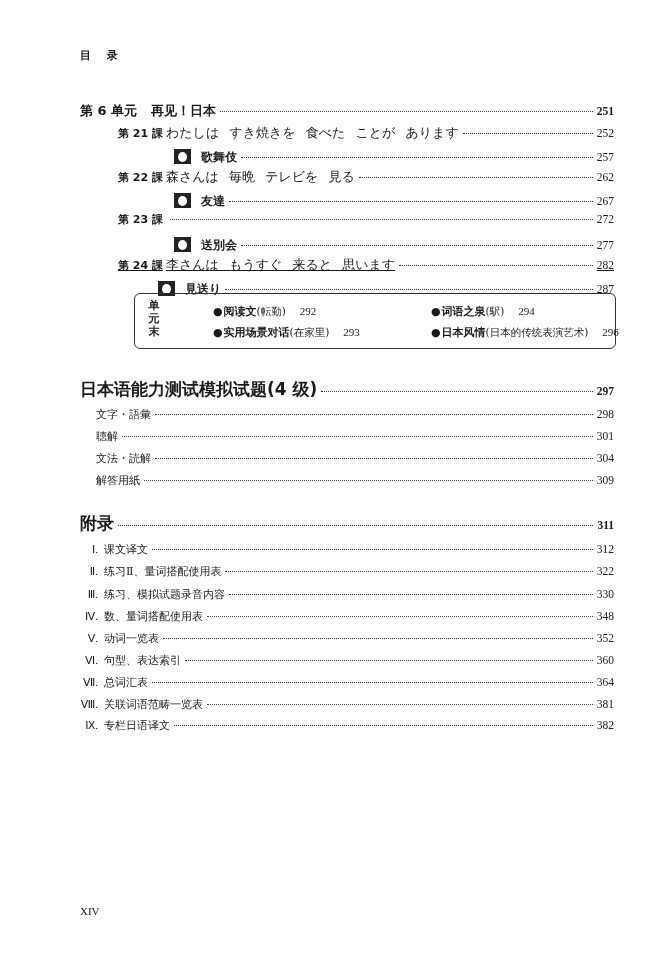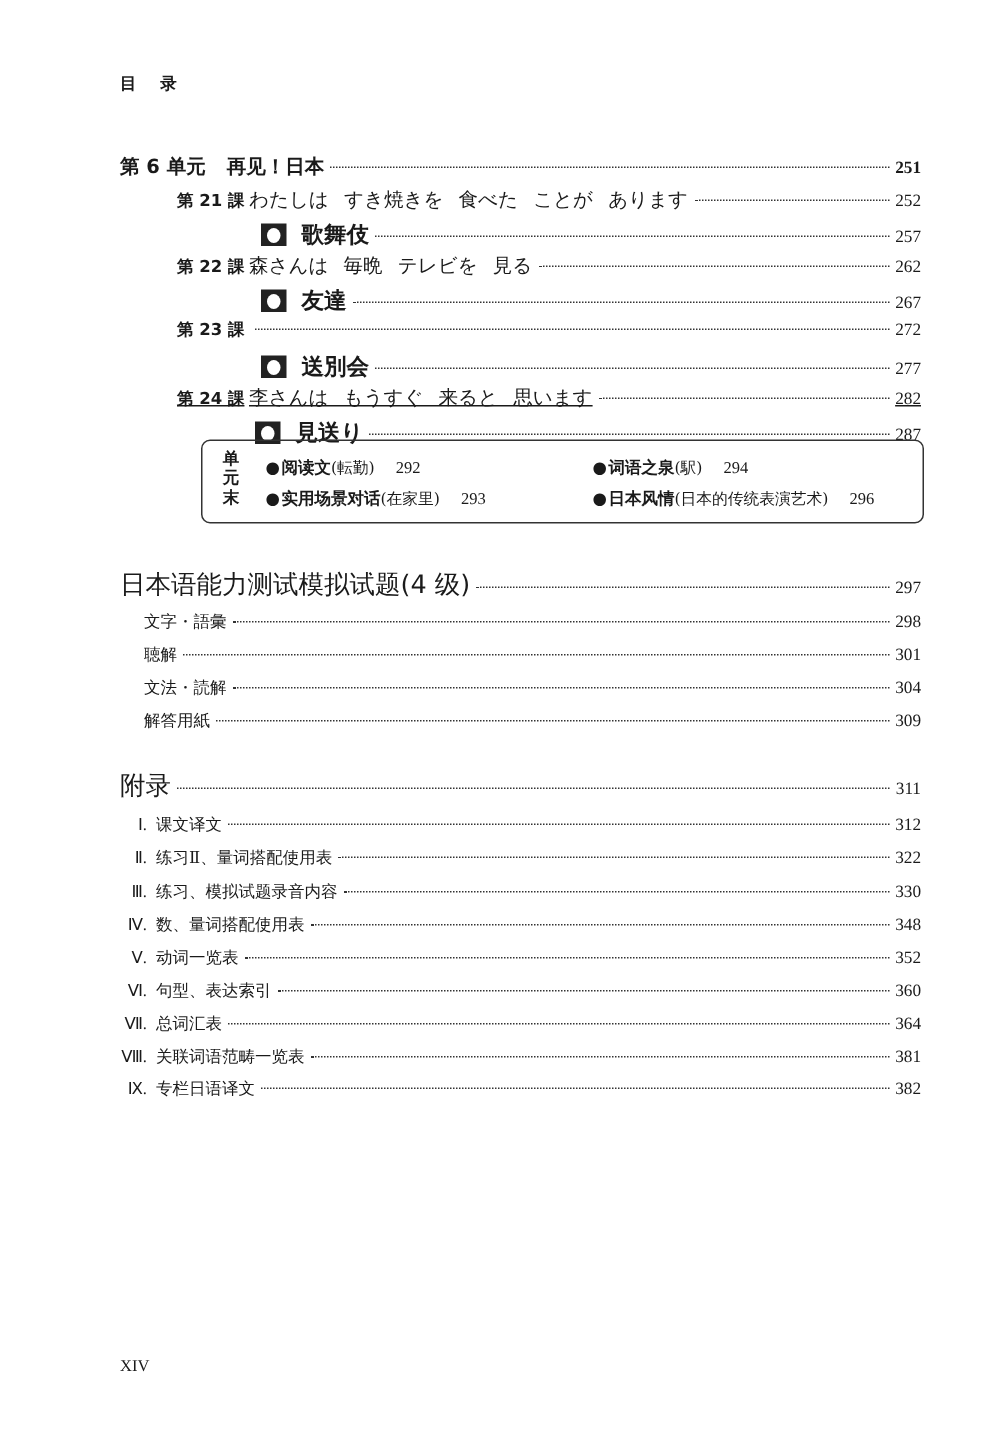--- a/index.html
+++ b/index.html
@@ -26,35 +26,35 @@
   .lesson .ltitle { font-family: "DejaVu Sans", "Liberation Sans", sans-serif; font-size: 13px; word-spacing: 6px; }
   .column { font-size: 11.5px; }
   .column .cicon {
     display: inline-block; width: 17px; height: 15px; background: #222; position: relative;
     margin-right: 10px; transform: translateY(3px);
   }
   .column .cicon::after {
     content: ""; position: absolute; left: 4px; top: 3px; width: 9px; height: 10px;
     border-radius: 50%; background: #fff;
   }
-  .column .ctitle { font-weight: bold; font-family: "DejaVu Sans", "Liberation Sans", sans-serif; font-size: 15px; }
+  .column .ctitle { font-weight: bold; font-family: "DejaVu Sans", "Liberation Sans", sans-serif; font-size: 12px; }
   .endbox {
     left: 134px; top: 293px; width: 482px; height: 56px; border: 1.3px solid #333;
     border-radius: 6px; box-sizing: border-box;
   }
   .endbox .vlabel {
     position: absolute; left: 13px; top: 5px; width: 12px; font-size: 11px; font-weight: bold;
     line-height: 13px; font-family: "DejaVu Sans", "Liberation Sans", sans-serif; text-align: center;
   }
-  .endbox .item { position: absolute; font-size: 11px; white-space: nowrap; }
+  .endbox .item { position: absolute; font-size: 11px; white-space: nowrap; margin-left: 36px; }
   .endbox .item .bul { font-size: 11px; margin-right: 1px; }
   .endbox .item .it { font-weight: bold; font-family: "DejaVu Sans", "Liberation Sans", sans-serif; }
   .endbox .item .paren { font-family: "DejaVu Serif", "Liberation Serif", serif; font-size: 10.5px; }
   .endbox .item .ipg { margin-left: 14px; font-family: "Liberation Serif", serif; font-size: 11px; }
-  .section { font-size: 17px; font-family: "DejaVu Sans", "Liberation Sans", sans-serif; font-weight: normal; }
+  .section { font-size: 17px; font-family: "DejaVu Sans", "Liberation Sans", sans-serif; font-weight: bold; }
   .sub { font-size: 11px; }
   .appendix-item { font-size: 11px; }
   .appendix-item .rn { display: inline-block; width: 26px; text-align: right; margin-right: 6px; font-family: "Liberation Serif", serif; }
   .footer { left: 80px; top: 905px; font-size: 11px; font-family: "Liberation Serif", "DejaVu Serif", serif; }
 </style>
 </head>
 <body>
 
 <div class="abs header">目 录</div>
 
@@ -102,21 +102,21 @@
   <span class="lead"></span>
   <span class="pg">277</span>
 </div>
 
 <div class="row lesson" style="left:118px; top:256px;text-decoration:underline;">
   <span class="lnum">第 24 課</span>
   <span class="ltitle">李さんは もうすぐ 来ると 思います</span>
   <span class="lead"></span>
   <span class="pg">282</span>
 </div>
-<div class="row column" style="left:170px; top:278px;">
+<div class="row column" style="left:158px; top:278px;">
   <span class="cicon"></span>
   <span class="ctitle">見送り</span>
   <span class="lead"></span>
   <span class="pg">287</span>
 </div>
 
 <div class="abs endbox">
   <div class="vlabel">
     <div>单</div>
     <div>元</div>

